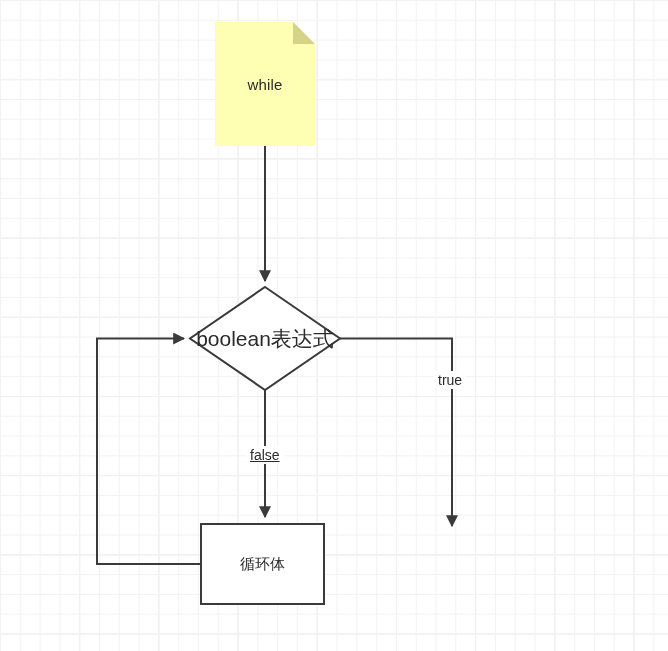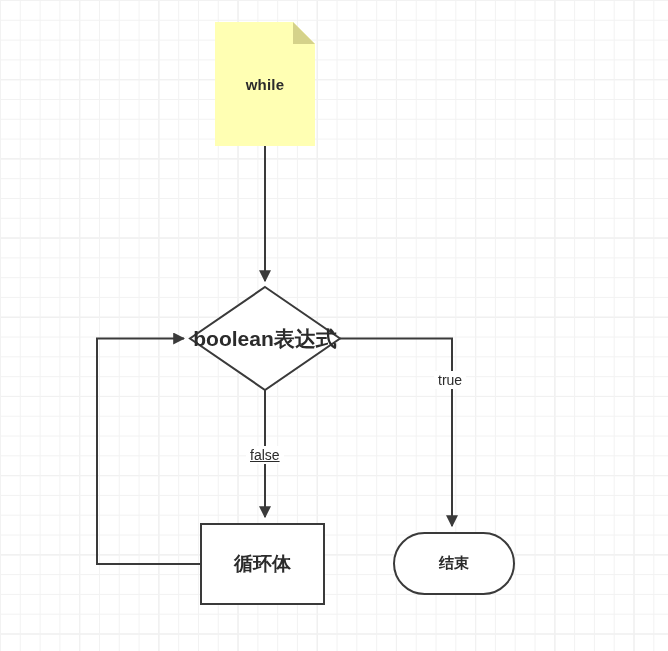--- a/index.html
+++ b/index.html
@@ -40,21 +40,20 @@
     height: 651px;
   }
 
   .node {
     position: absolute;
     box-sizing: border-box;
     display: flex;
     align-items: center;
     justify-content: center;
     color: #2b2b2b;
-    font-weight: bold;
   }
 
   
   #note-while {
     left: 215px;
     top: 22px;
     width: 100px;
     height: 124px;
   }
   #note-while .note-body {
@@ -93,21 +92,21 @@
   }
 
   
   #loop-body-rect {
     left: 200px;
     top: 523px;
     width: 125px;
     height: 82px;
     border: 2px solid #3a3a3a;
     background: #ffffff;
-    font-size: 19px;
+    font-size: 15px;
   }
 
   
   #end-terminator {
     left: 393px;
     top: 532px;
     width: 122px;
     height: 63px;
     border: 2px solid #3a3a3a;
     background: #ffffff;
@@ -157,20 +156,17 @@
   </div>
 
   <div class="node" id="cond-diamond">
     <span class="diamond-label">boolean表达式</span>
   </div>
 
   <div class="node" id="loop-body-rect">
     <span>循环体</span>
   </div>
 
-  <div class="node" id="end-terminator">
-    <span>结束</span>
-  </div>
 
   <span class="edge-label" id="label-true">true</span>
   <span class="edge-label" id="label-false">false</span>
 
 </div>
 
 </body></html>

